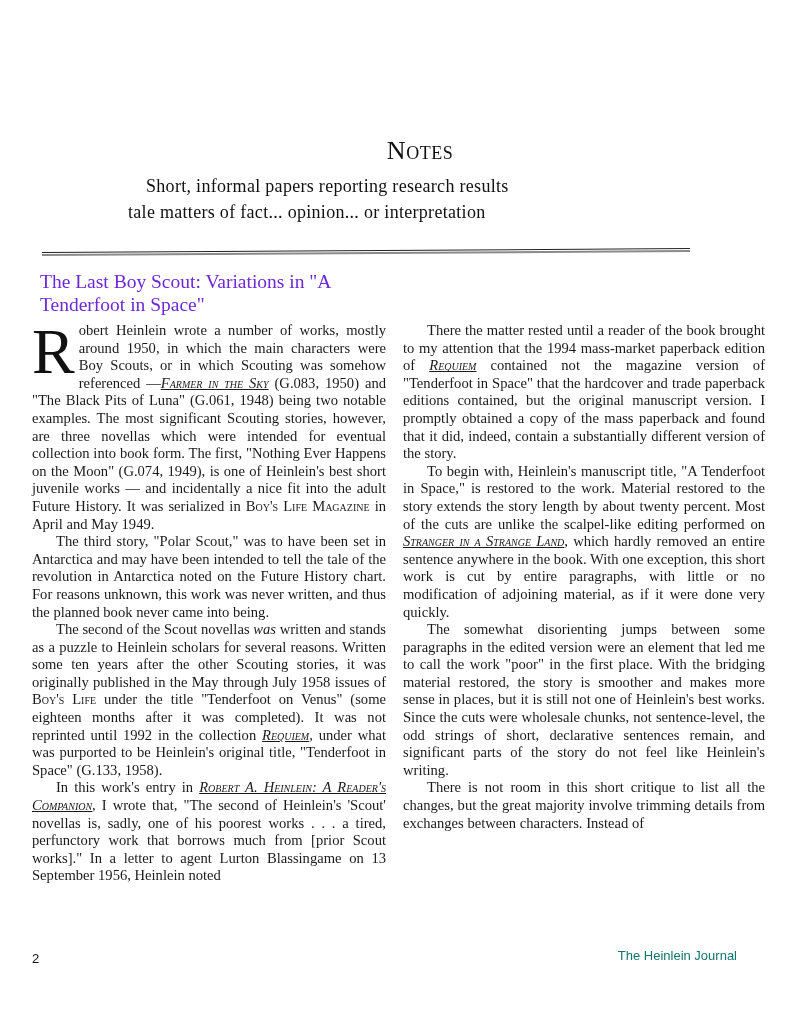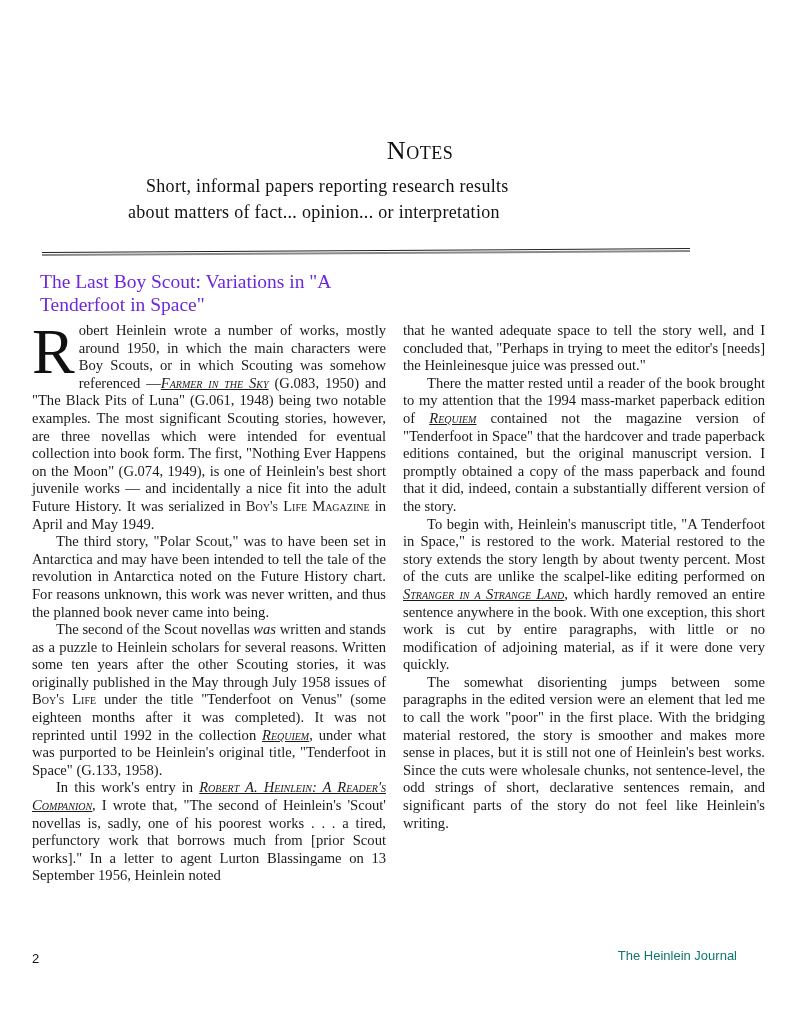--- a/index.html
+++ b/index.html
@@ -111,35 +111,35 @@
       font-size: 13px;
       color: #0f766e;
     }
   </style>
 </head>
 <body>
 
 <div class="header">
   <div class="header-title">Notes</div>
   <div class="header-sub sub1">Short, informal papers reporting research results</div>
-  <div class="header-sub sub2">about matters of fact... opinion... or interpretation</div>
+  <div class="header-sub sub2">tale matters of fact... opinion... or interpretation</div>
 </div>
 
 <div class="rule"></div>
 
 <div class="article-title">The Last Boy Scout: Variations in "A Tenderfoot in Space"</div>
 
 <div class="col col-left">
   <p class="noindent"><span class="dropcap">R</span><span>obert Heinlein wrote a number of works, mostly around 1950, in which the main characters were Boy Scouts, or in which Scouting was somehow referenced —</span><span class="itsc">Farmer in the Sky</span><span> (G.083, 1950) and "The Black Pits of Luna" (G.061, 1948) being two notable examples. The most significant Scouting stories, however, are three novellas which were intended for eventual collection into book form. The first, "Nothing Ever Happens on the Moon" (G.074, 1949), is one of Heinlein's best short juvenile works — and incidentally a nice fit into the adult Future History. It was serialized in </span><span class="sc">Boy's Life Magazine</span><span> in April and May 1949.</span></p>
   <p>The third story, "Polar Scout," was to have been set in Antarctica and may have been intended to tell the tale of the revolution in Antarctica noted on the Future History chart. For reasons unknown, this work was never written, and thus the planned book never came into being.</p>
   <p><span>The second of the Scout novellas </span><span class="it">was</span><span> written and stands as a puzzle to Heinlein scholars for several reasons. Written some ten years after the other Scouting stories, it was originally published in the May through July 1958 issues of </span><span class="sc">Boy's Life</span><span> under the title "Tenderfoot on Venus" (some eighteen months after it was completed). It was not reprinted until 1992 in the collection </span><span class="itsc">Requiem</span><span>, under what was purported to be Heinlein's original title, "Tenderfoot in Space" (G.133, 1958).</span></p>
   <p><span>In this work's entry in </span><span class="itsc">Robert A. Heinlein: A Reader's Companion</span><span>, I wrote that, "The second of Heinlein's 'Scout' novellas is, sadly, one of his poorest works . . . a tired, perfunctory work that borrows much from [prior Scout works]." In a letter to agent Lurton Blassingame on 13 September 1956, Heinlein noted</span></p>
 </div>
 
 <div class="col col-right">
-  <p class="noindent">that he wanted adequate space to tell the story well, and I concluded that, "Perhaps in trying to meet the editor's [needs] the Heinleinesque juice was pressed out."</p>
   <p><span>There the matter rested until a reader of the book brought to my attention that the 1994 mass-market paperback edition of </span><span class="itsc">Requiem</span><span> contained not the magazine version of "Tenderfoot in Space" that the hardcover and trade paperback editions contained, but the original manuscript version. I promptly obtained a copy of the mass paperback and found that it did, indeed, contain a substantially different version of the story.</span></p>
   <p><span>To begin with, Heinlein's manuscript title, "A Tenderfoot in Space," is restored to the work. Material restored to the story extends the story length by about twenty percent. Most of the cuts are unlike the scalpel-like editing performed on </span><span class="itsc">Stranger in a Strange Land</span><span>, which hardly removed an entire sentence anywhere in the book. With one exception, this short work is cut by entire paragraphs, with little or no modification of adjoining material, as if it were done very quickly.</span></p>
   <p>The somewhat disorienting jumps between some paragraphs in the edited version were an element that led me to call the work "poor" in the first place. With the bridging material restored, the story is smoother and makes more sense in places, but it is still not one of Heinlein's best works. Since the cuts were wholesale chunks, not sentence-level, the odd strings of short, declarative sentences remain, and significant parts of the story do not feel like Heinlein's writing.</p>
+  <p>There is not room in this short critique to list all the changes, but the great majority involve trimming details from exchanges between characters. Instead of</p>
 </div>
 
 <div class="footer-page">2</div>
 <div class="footer-journal">The Heinlein Journal</div>
 
 </body></html>

